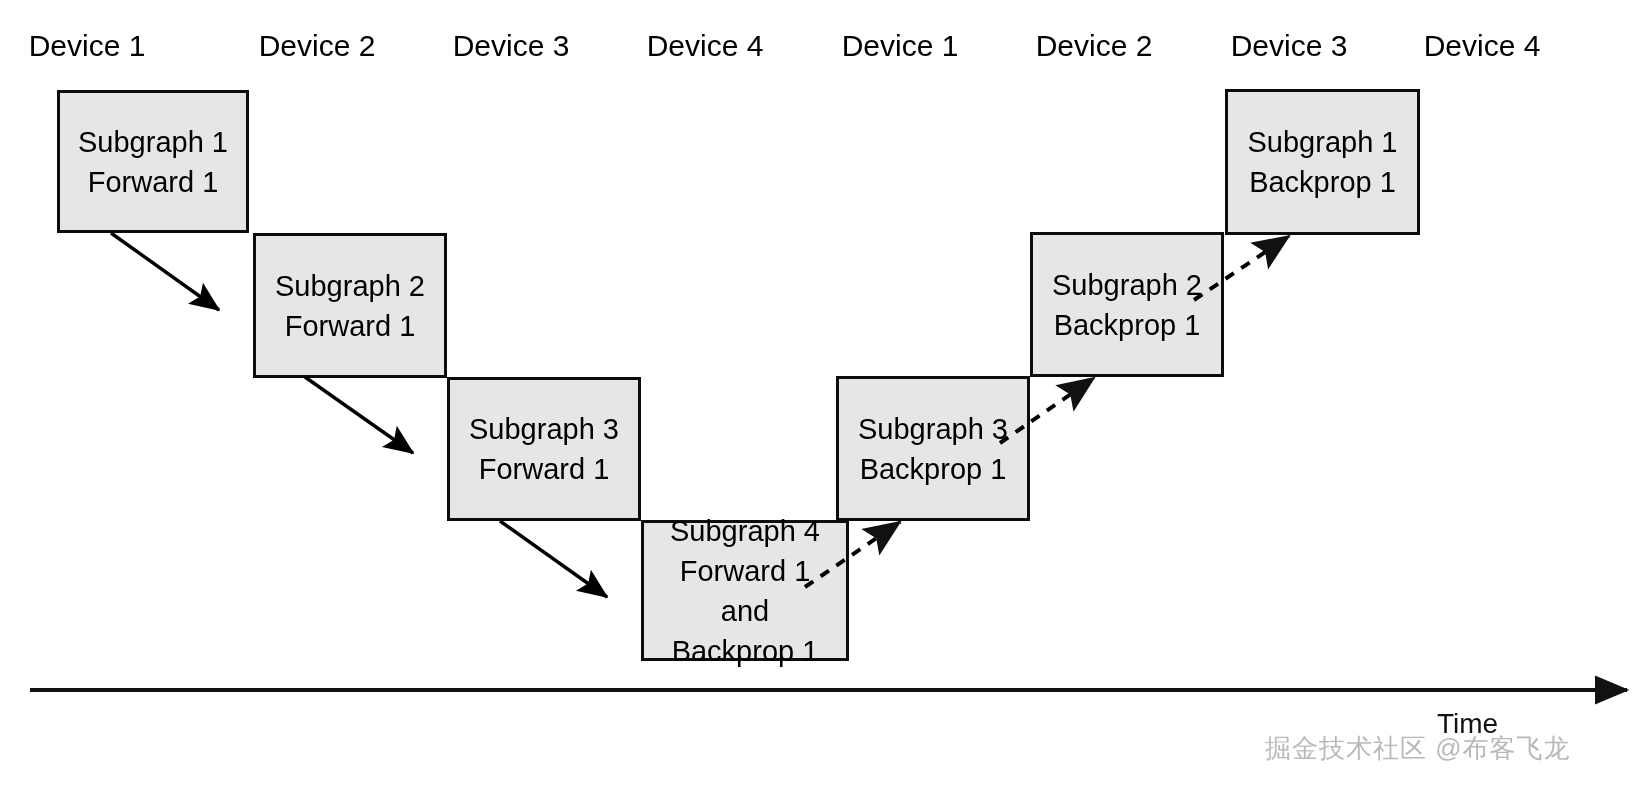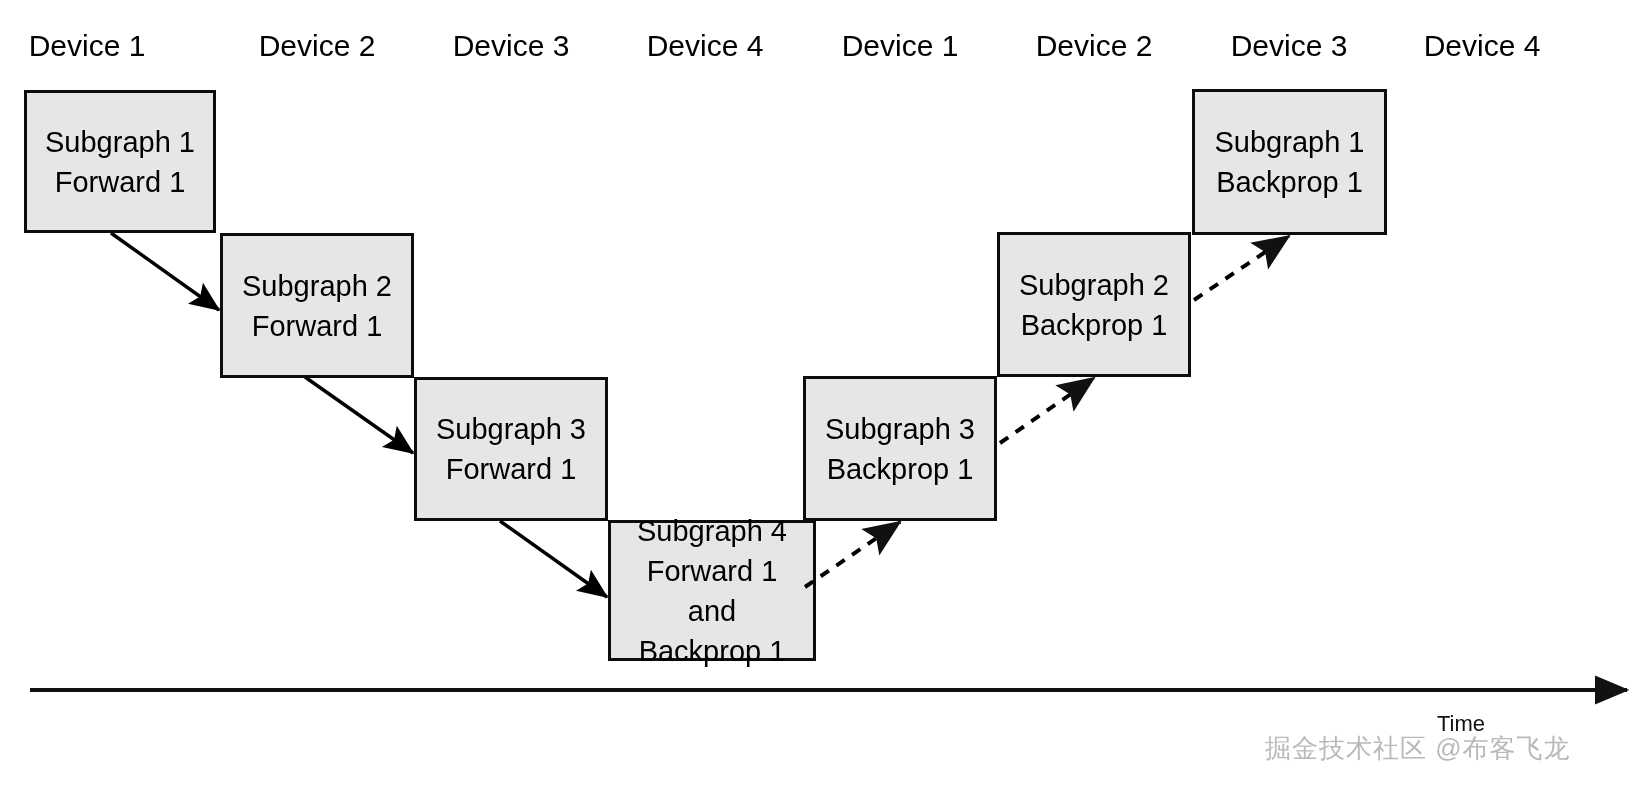--- a/index.html
+++ b/index.html
@@ -37,40 +37,41 @@
     background: #e6e6e6;
     border: 3px solid #0d0d0d;
     display: flex;
     flex-direction: column;
     align-items: center;
     justify-content: center;
     color: #000000;
     font-size: 29px;
     line-height: 40px;
     text-align: center;
+    margin-left: 33px;
   }
   .box .ln {
     display: block;
     white-space: nowrap;
   }
 
   
   #arrow-layer {
     position: absolute;
     left: 0;
     top: 0;
     width: 1650px;
     height: 797px;
     pointer-events: none;
   }
 
   
   #time-axis-label {
     position: absolute;
-    font-size: 22px;
+    font-size: 28px;
     line-height: 36px;
     color: #111111;
     white-space: nowrap;
   }
 
   
   #watermark {
     position: absolute;
     font-size: 26px;
     line-height: 32px;

